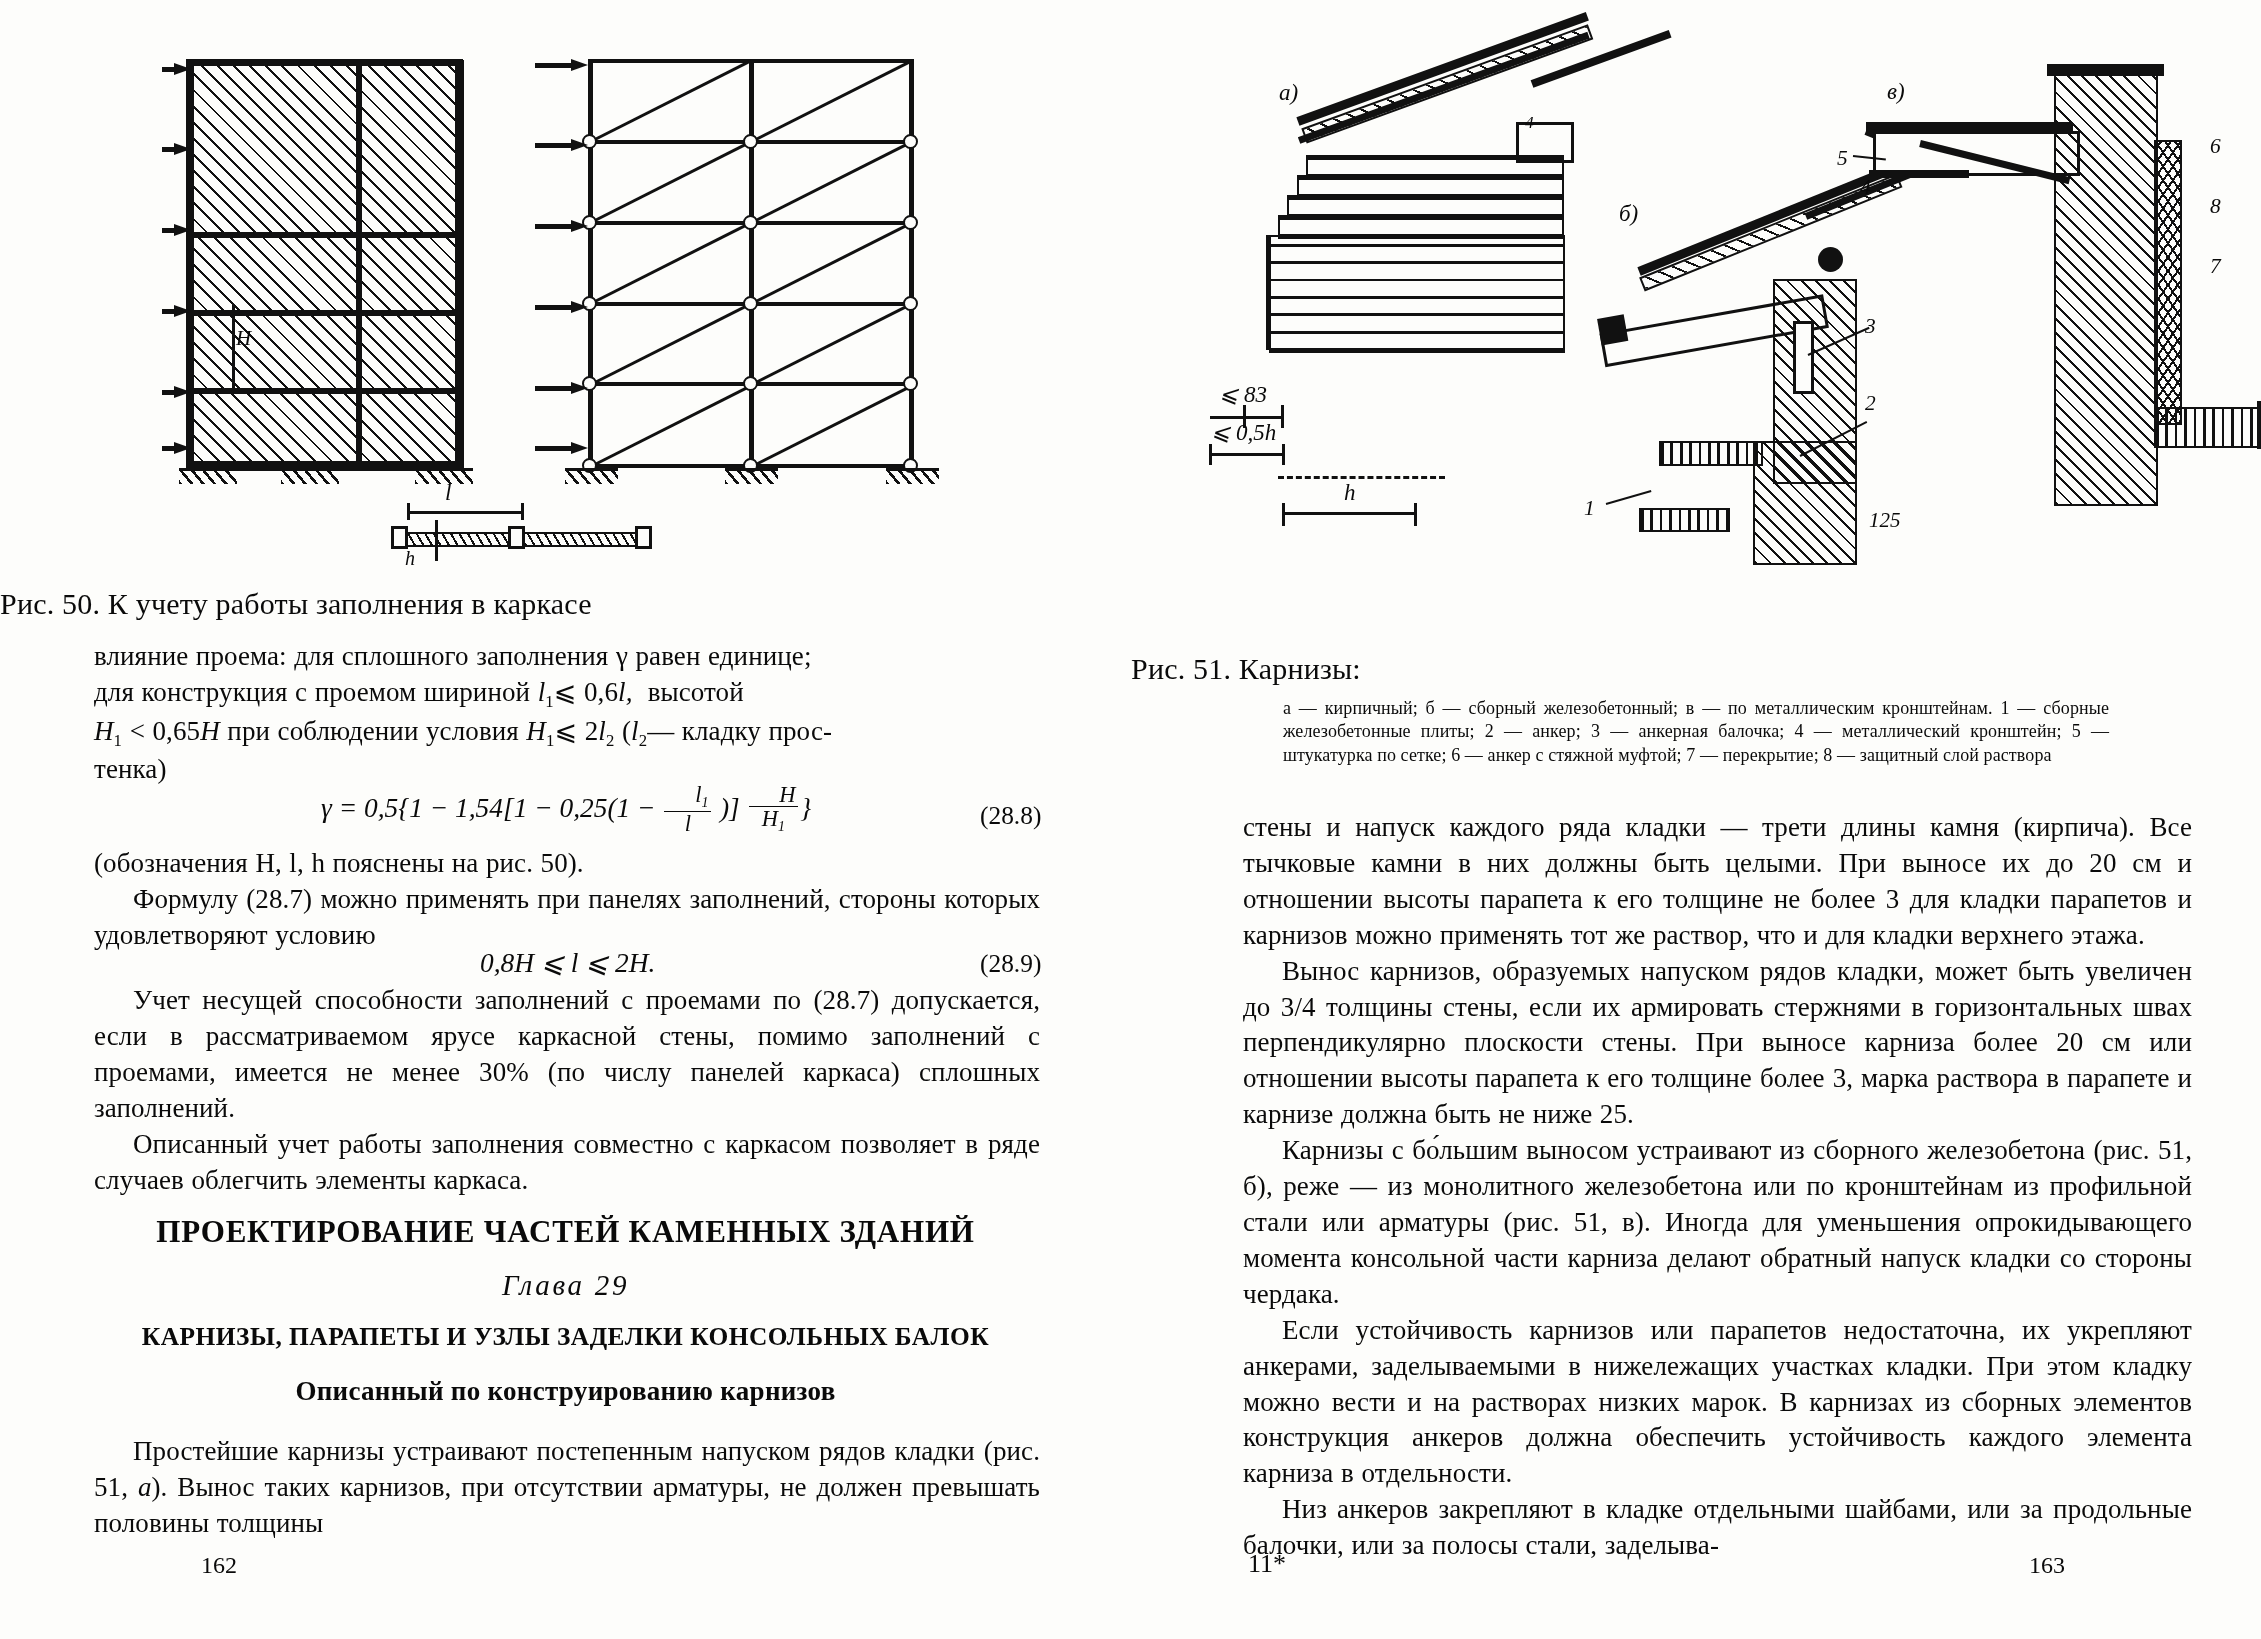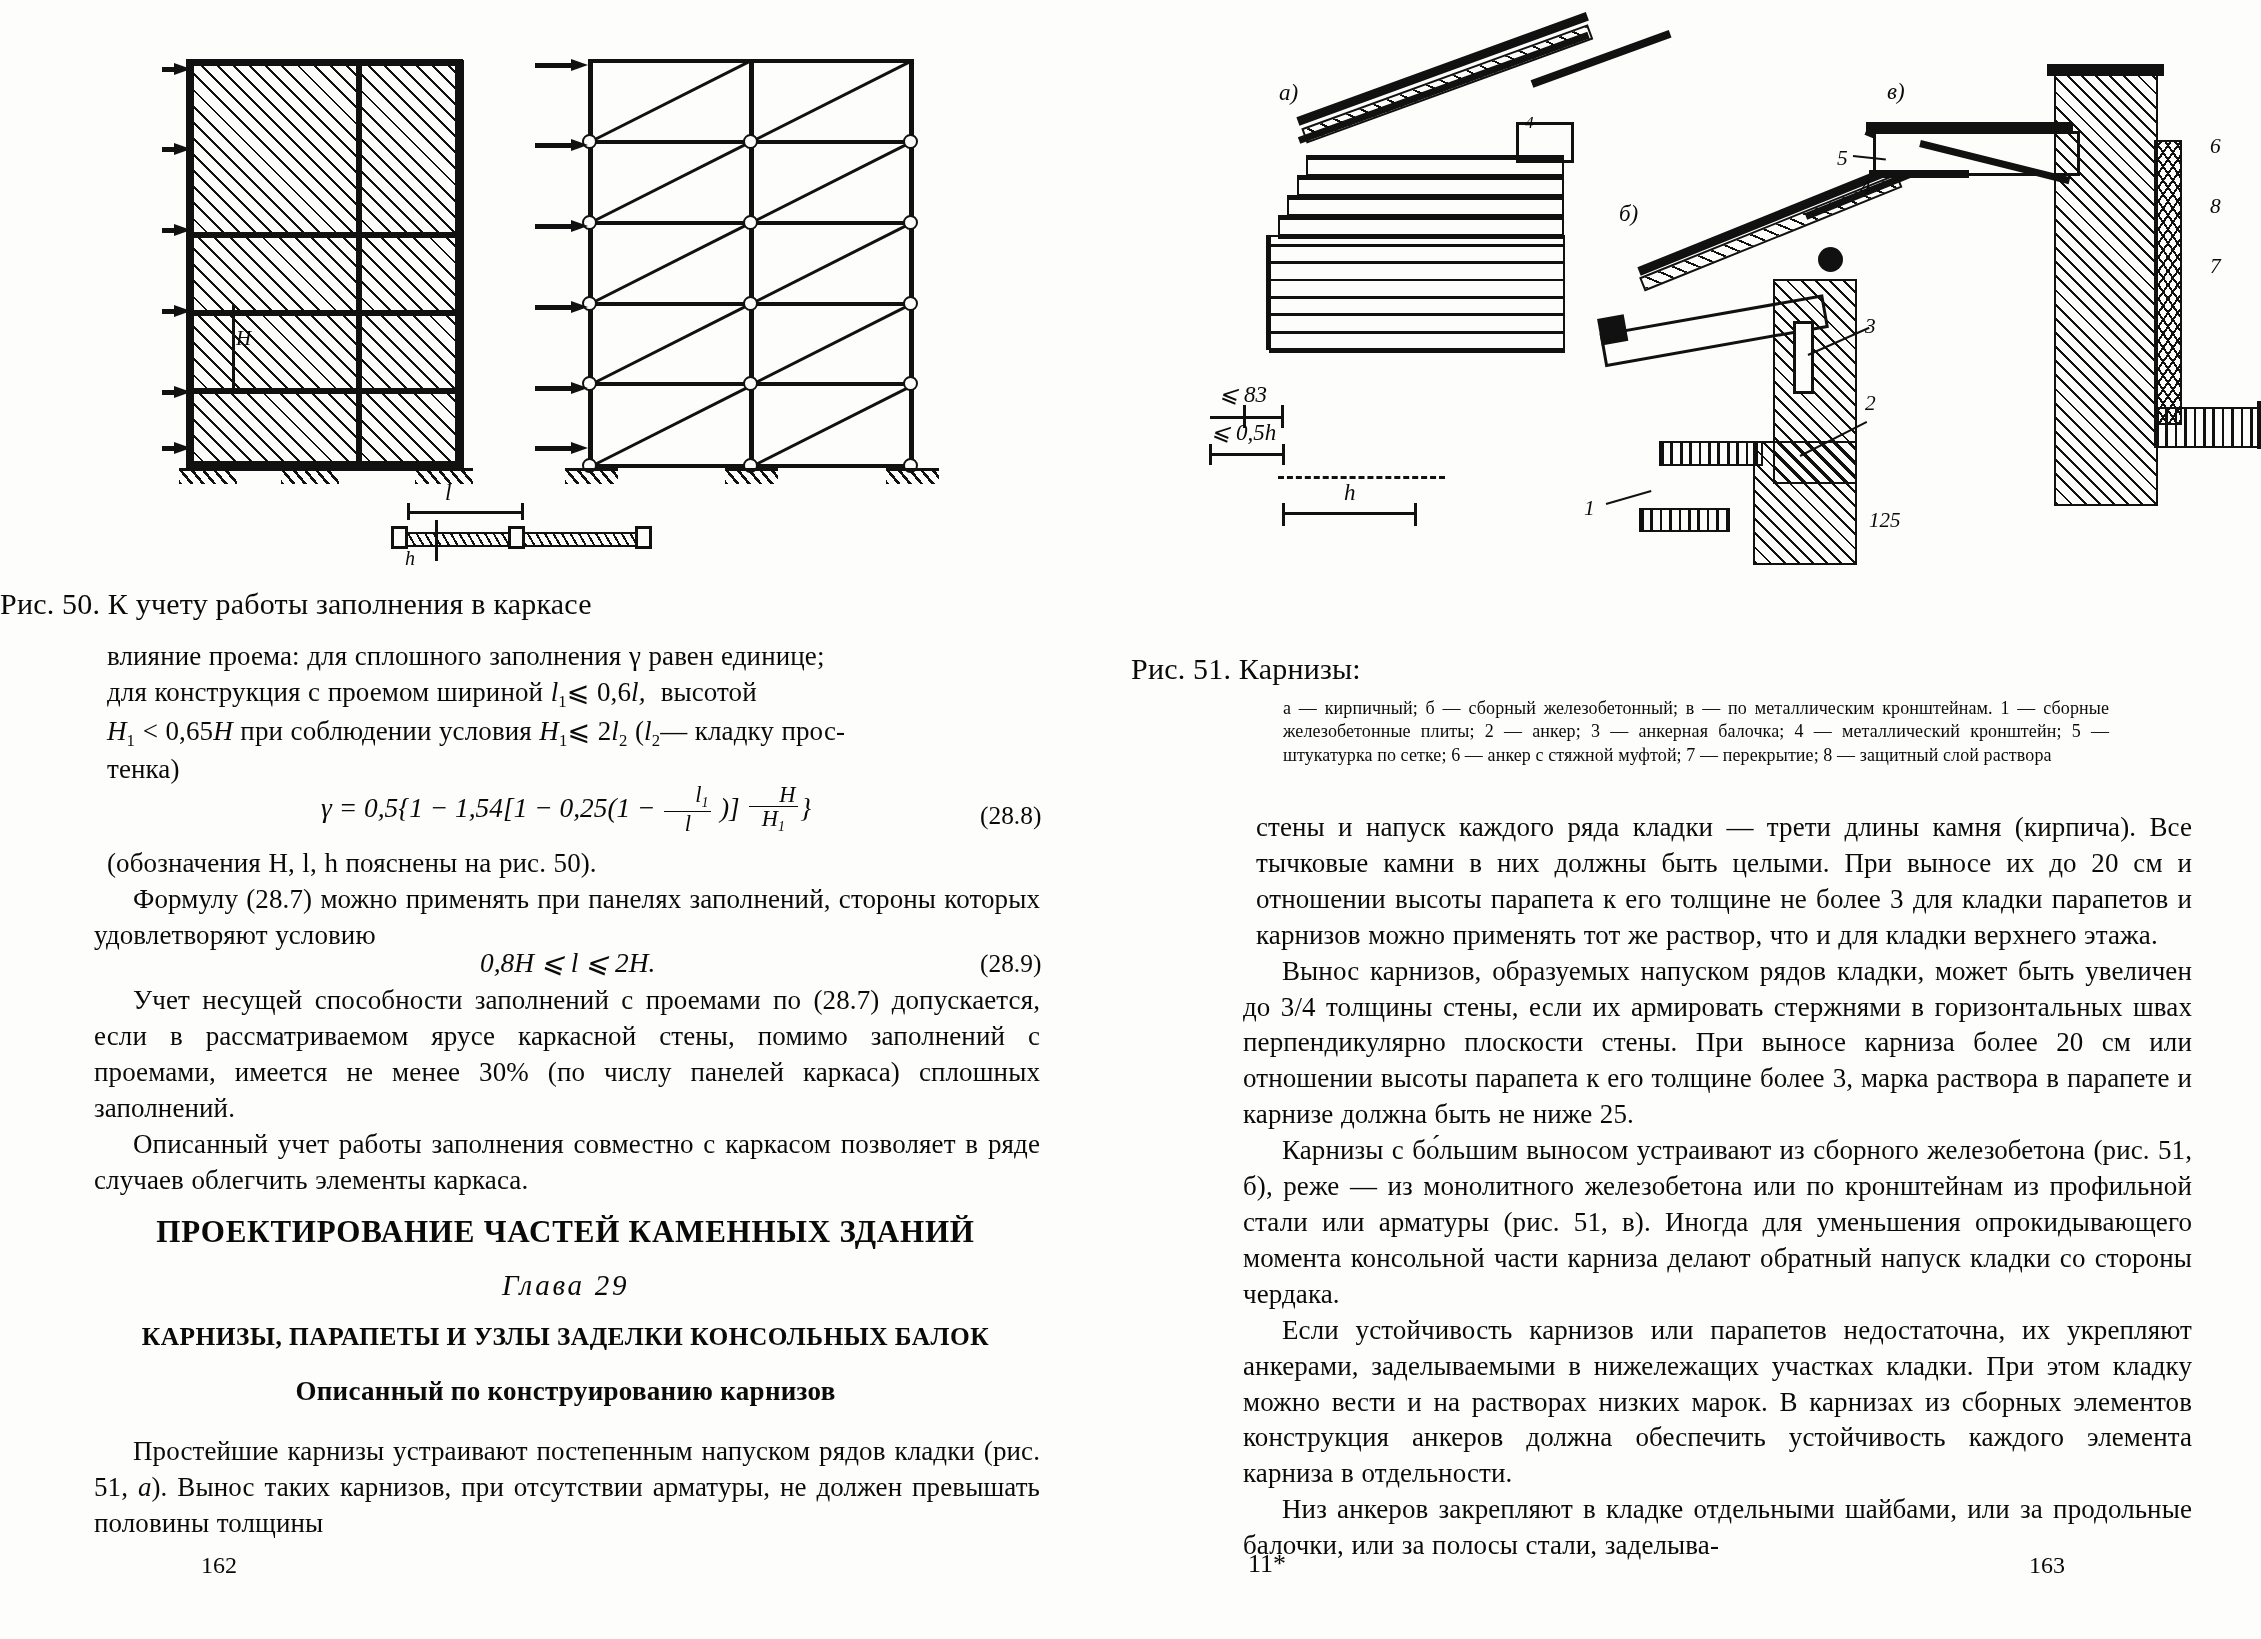--- a/index.html
+++ b/index.html
@@ -27,21 +27,21 @@
   
   .col {
     position: absolute;
     text-align: justify;
     font-size: 27px;
     line-height: 1.33;
     letter-spacing: 0.1px;
     word-spacing: 0.7px;
   }
   .col p { margin: 0; text-indent: 39px; }
-  .col p.noind { text-indent: 0; margin-left: 13px; }
+  .col p.noind { text-indent: 0; }
 
   .caption-fig {
     position: absolute;
     font-size: 30px;
     text-align: left;
     letter-spacing: 0.2px;
   }
   .legend {
     position: absolute;
     font-size: 18px;

